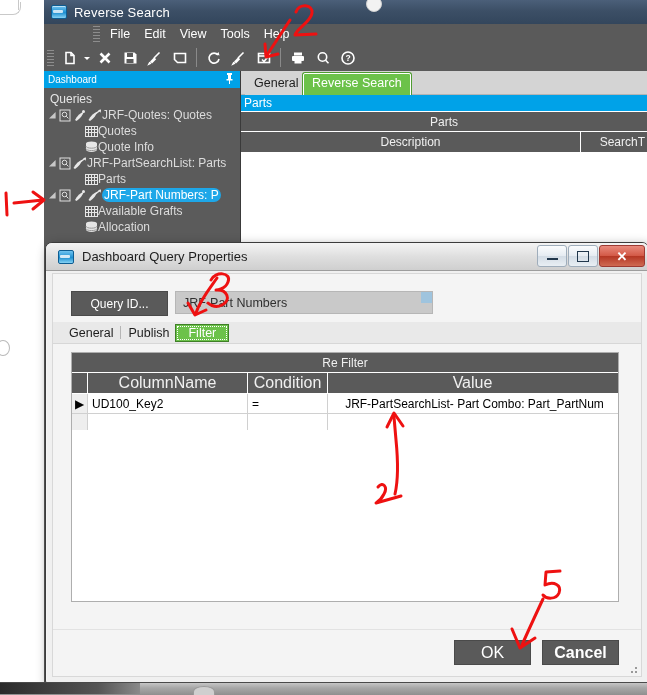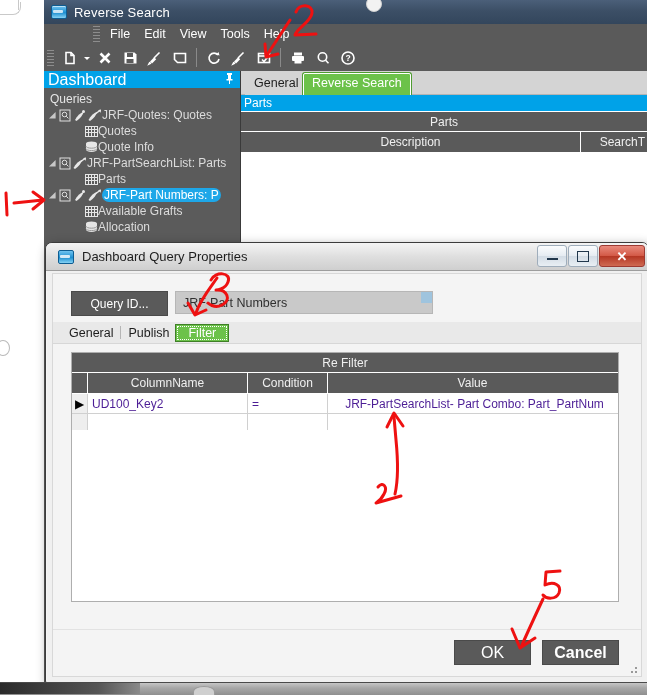--- a/index.html
+++ b/index.html
@@ -64,21 +64,21 @@
   .tb-ico{stroke:#ffffff;fill:none;stroke-width:1.6;}
   .tb-ico-f{fill:#ffffff;}
 
   
   #dock{position:absolute;left:0;top:71px;width:196px;height:612px;background:#5b5b5b;
         border-right:1px solid #3a3a3a;}
   #dock-header{
     position:absolute;left:0;top:0;width:196px;height:17px;background:#00a2e8;
     display:flex;align-items:center;justify-content:space-between;
   }
-  #dock-header-label{color:#ffffff;font-size:16px;padding-left:4px;}
+  #dock-header-label{color:#ffffff;font-size:10px;padding-left:4px;}
   #pin-icon{margin-right:5px;}
   #queries-label{position:absolute;left:6px;top:21px;color:#e6e6e6;font-size:12px;}
   #tree{position:absolute;left:0;top:36px;width:196px;}
   .tnode{height:16px;display:flex;align-items:center;position:relative;}
   .tnode .tlabel{color:#dcdcdc;font-size:12px;white-space:nowrap;}
   .tnode.sel .tlabel{background:#1ea7e8;color:#ffffff;padding:0 2px;border-radius:7px;}
   .exp{width:12px;display:flex;align-items:center;justify-content:center;}
   .pg{width:14px;display:flex;align-items:center;justify-content:center;}
   .dish{width:15px;display:flex;align-items:center;justify-content:center;}
   .indent-1{padding-left:2px;}
@@ -153,24 +153,24 @@
   .dtab{font-size:12.5px;color:#1d1d1d;padding:1px 6px;}
   .dtab-sep{width:1px;height:13px;background:#b5b5b5;margin:0 1px;}
   #dtab-filter{background:#6cc24a;color:#ffffff;border:1px solid #3f7f28;
     outline:1px dotted #ffffff;outline-offset:-3px;padding:1px 12px;}
 
   #filter-grid{position:absolute;left:18px;top:78px;width:548px;height:250px;
     background:#ffffff;border:1px solid #aeaeae;box-sizing:border-box;}
   #fg-title{height:19px;background:#5a5a5a;color:#f0f0f0;font-size:12px;
     display:flex;align-items:center;justify-content:center;border-bottom:1px solid #ffffff;}
   #fg-head{height:20px;background:#5a5a5a;display:flex;border-bottom:1px solid #ffffff;}
-  .fg-hcell{color:#f0f0f0;font-size:12px;display:flex;align-items:center;justify-content:center;
+  .fg-hcell{color:#f0f0f0;font-size:16px;display:flex;align-items:center;justify-content:center;
     border-right:1px solid #ffffff;box-sizing:border-box;}
   .fg-row{height:19px;display:flex;border-bottom:1px solid #d0d0d0;background:#ffffff;}
-  .fg-cell{font-size:12px;color:#4c1d95;display:flex;align-items:center;
+  .fg-cell{font-size:12px;color:#000000;display:flex;align-items:center;
     border-right:1px solid #d0d0d0;box-sizing:border-box;padding-left:4px;}
   .fg-ind{width:16px;background:#eeeeee;border-right:1px solid #d0d0d0;
     display:flex;align-items:center;justify-content:center;box-sizing:border-box;}
   .c-col{width:160px;}
   .c-cond{width:80px;}
   .c-val{width:289px;border-right:none;justify-content:center;}
   #fg-blank{position:absolute;left:0;top:77px;width:546px;height:171px;background:#ffffff;}
 
   #dlg-footer{position:absolute;left:0;bottom:0;width:588px;height:46px;background:#f4f4f4;
     border-top:1px solid #e2e2e2;}

